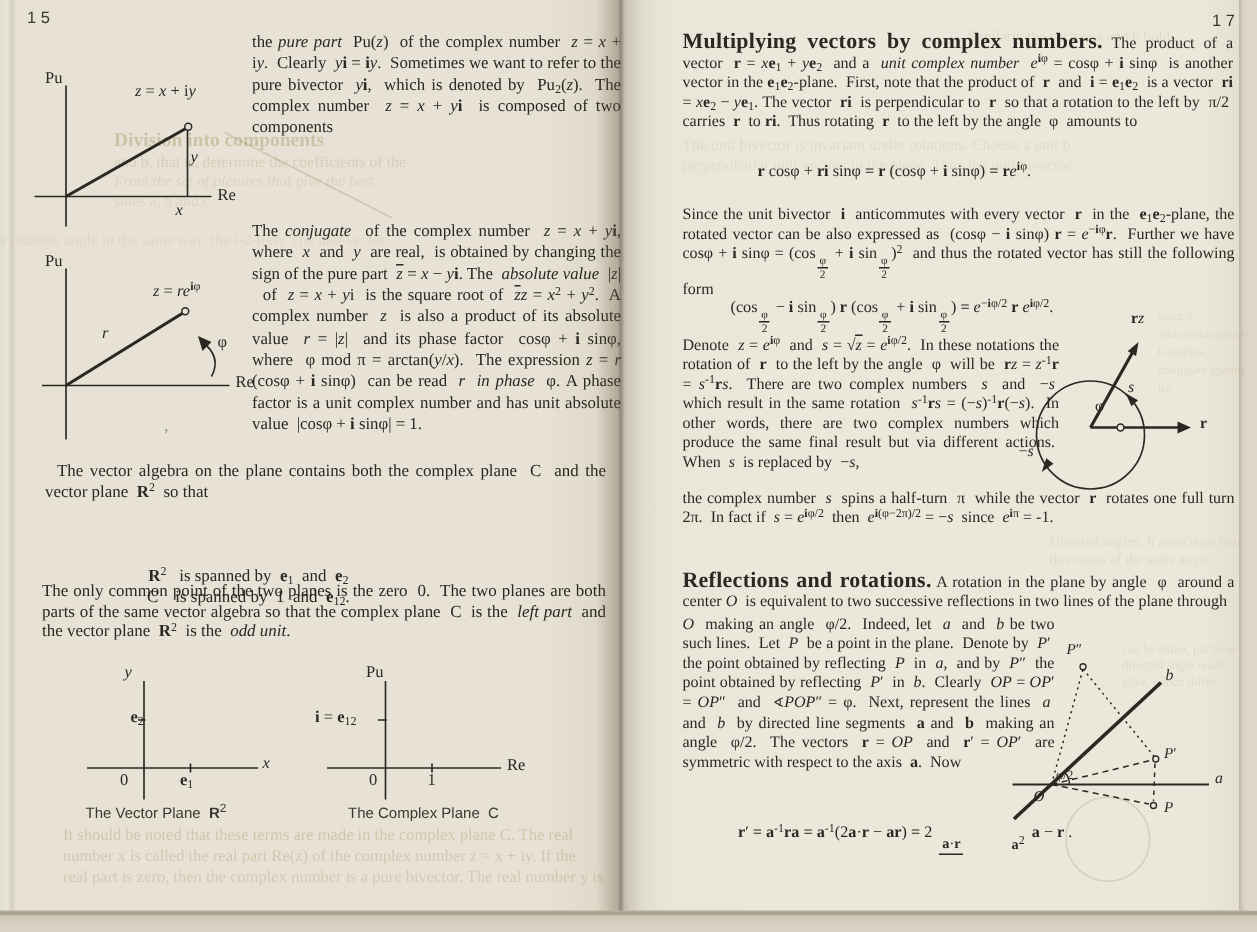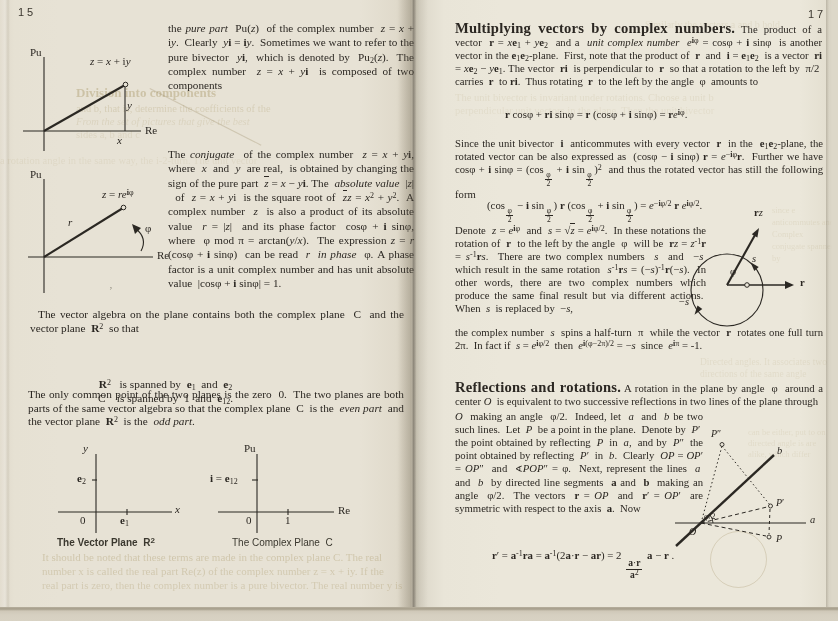--- a/index.html
+++ b/index.html
@@ -27,38 +27,38 @@
   .lwide{font-size:11.3px;line-height:13.7px;}
   .rbody{font-size:10.7px;line-height:12.95px;}
   .pagenum{position:absolute;font-family:"Liberation Sans",sans-serif;font-size:11px;letter-spacing:3px;color:#3a362e;}
   h2.inlh{display:inline;font-size:14.6px;font-weight:bold;letter-spacing:.2px;}
   .eq{position:absolute;font-size:10.8px;white-space:nowrap;}
   sup,sub{font-size:8px;line-height:0;}
   sup{vertical-align:3.5px;} sub{vertical-align:-2px;}
   .ovl{display:inline-block;line-height:1;border-top:1px solid #2b2722;padding-top:1px;}
   .stk{display:inline-flex;flex-direction:column;align-items:center;font-size:7.6px;line-height:1.05;vertical-align:-4px;margin:0 1px;}
   .stk .fn{border-bottom:.8px solid #2b2722;padding:0 1.5px;}
-  .sfrac{display:inline-flex;flex-direction:column;align-items:center;font-size:9.5px;line-height:1.15;vertical-align:-7px;margin:0 2px;}
+  .sfrac{display:inline-flex;flex-direction:row;align-items:center;font-size:9.5px;line-height:1.15;vertical-align:-7px;margin:0 2px;gap:32px;}
   .sfrac .fn{border-bottom:.9px solid #2b2722;padding:0 2px;}
   .ang{font-family:"DejaVu Sans",sans-serif;font-size:9px;}
 
   
   .fig{position:absolute;}
   .fig svg{position:absolute;left:0;top:0;}
   .flabel{position:absolute;font-size:11px;white-space:nowrap;color:#2b2722;}
   .caption{position:absolute;font-family:"Liberation Sans",sans-serif;font-size:10px;color:#3b382f;white-space:nowrap;}
   #fig-cart{left:20px;top:44px;width:150px;height:112px;}
   .f1-pu{left:10px;top:2px;} .f1-z{left:70px;top:11px;} .f1-y{left:107px;top:55px;}
   .f1-re{left:125px;top:80px;} .f1-x{left:97px;top:90px;}
   #fig-polar{left:20px;top:166px;width:162px;height:130px;}
   .f2-pu{left:10px;top:2px;} .f2-z{left:82px;top:22px;} .f2-r{left:48px;top:50px;}
   .f2-phi{left:125px;top:56px;} .f2-re{left:137px;top:83px;}
   #fig-vplane{left:48px;top:441px;width:152px;height:112px;}
-  .f3-y{left:35px;top:1px;} .f3-e2{left:29px;top:31px;} .f3-zero{left:32px;top:73px;}
-  .f3-e1{left:72px;top:73px;} .f3-x{left:127px;top:62px;} .f3-cap{left:9px;top:96px;font-weight:bold;}
+  .f3-y{left:35px;top:1px;} .f3-e2{left:39px;top:31px;} .f3-zero{left:32px;top:73px;}
+  .f3-e1{left:72px;top:73px;} .f3-x{left:127px;top:62px;} .f3-cap{left:9px;top:96px;}
   #fig-cplane{left:208px;top:441px;width:154px;height:112px;}
   .f4-pu{left:36px;top:1px;} .f4-ie12{left:2px;top:31px;} .f4-zero{left:38px;top:73px;}
   .f4-one{left:77px;top:73px;} .f4-re{left:130px;top:63px;} .f4-cap{left:24px;top:96px;}
   #fig-rot{left:660px;top:200px;width:178px;height:132px;}
   .f5-rz{left:94px;top:7px;font-size:10.5px;} .f5-s{left:92px;top:53px;font-size:10.5px;}
   .f5-phi{left:70px;top:66px;font-size:10.5px;} .f5-r{left:140px;top:77px;font-size:10.5px;}
   .f5-ms{left:19px;top:96px;font-size:10.5px;}
   #fig-refl{left:660px;top:425px;width:178px;height:125px;}
   .f6-ppp{left:51px;top:3px;font-size:10px;} .f6-b{left:117px;top:20px;font-size:10.5px;}
   .f6-pp{left:116px;top:72px;font-size:10px;} .f6-a{left:150px;top:89px;font-size:10.5px;}
@@ -132,21 +132,21 @@
   <div class="ghost" id="g-r5">can be either, put to on directed angle is are alike, which differ</div>
   <div id="g-circ"></div>
 
   <div class="pagenum" style="left:18px;top:6px;">15</div>
   <div class="pagenum" style="left:808px;top:8px;">17</div>
 
   <div class="tb lcol" id="lp-p1">the <i>pure part</i>&nbsp; Pu(<i>z</i>)&nbsp; of the complex number&nbsp; <i>z</i> = <i>x</i> + i<i>y</i>.&nbsp; Clearly&nbsp; <i>y</i><b>i</b> = <b>i</b><i>y</i>.&nbsp; Sometimes we want to refer to the pure bivector&nbsp; <i>y</i><b>i</b>,&nbsp; which is denoted by&nbsp; Pu<sub>2</sub>(<i>z</i>).&nbsp; The complex number&nbsp; <i>z</i> = <i>x</i> + <i>y</i><b>i</b>&nbsp; is composed of two components</div>
   <div class="tb lcol" id="lp-p3">The <i>conjugate</i>&nbsp; of the complex number&nbsp; <i>z</i> = <i>x</i> + <i>y</i><b>i</b>, where&nbsp; <i>x</i>&nbsp; and&nbsp; <i>y</i>&nbsp; are real,&nbsp; is obtained by changing the sign of the pure part&nbsp; <span class="ovl"><i>z</i></span> = <i>x</i> − <i>y</i><b>i</b>. The&nbsp; <i>absolute value</i>&nbsp; |<i>z</i>|&nbsp; of&nbsp; <i>z</i> = <i>x</i> + <i>y</i>i&nbsp; is the square root of&nbsp; <span class="ovl"><i>z</i></span><i>z</i> = <i>x</i><sup>2</sup> + <i>y</i><sup>2</sup>.&nbsp; A complex number&nbsp; <i>z</i>&nbsp; is also a product of its absolute value&nbsp; <i>r</i> = |<i>z</i>|&nbsp; and its phase factor&nbsp; cosφ + <b>i</b> sinφ, where&nbsp; φ mod π = arctan(<i>y</i>/<i>x</i>).&nbsp; The expression <i>z</i> = <i>r</i> (cosφ + <b>i</b> sinφ)&nbsp; can be read&nbsp; <i>r</i>&nbsp; <i>in phase</i>&nbsp; φ. A phase factor is a unit complex number and has unit absolute value&nbsp; |cosφ + <b>i</b> sinφ| = 1.</div>
   <div class="tb lwide" id="lp-p4">The vector algebra on the plane contains both the complex plane&nbsp; C&nbsp; and the vector plane&nbsp; <b>R</b><sup>2</sup>&nbsp; so that</div>
   <div class="tb" id="lp-span"><b>R</b><sup>2</sup>&nbsp;&nbsp; is spanned by&nbsp; <b>e</b><sub>1</sub>&nbsp; and&nbsp; <b>e</b><sub>2</sub><br>C&nbsp;&nbsp;&nbsp;&nbsp;is spanned by&nbsp; 1&nbsp; and&nbsp; <b>e</b><sub>12</sub>.</div>
-  <div class="tb lwide" id="lp-p6">The only common point of the two planes is the zero&nbsp; 0.&nbsp; The two planes are both parts of the same vector algebra so that the complex plane&nbsp; C&nbsp; is the&nbsp; <i>even part</i>&nbsp; and the vector plane&nbsp; <b>R</b><sup>2</sup>&nbsp; is the&nbsp; <i>odd part</i>.</div>
+  <div class="tb lwide" id="lp-p6">The only common point of the two planes is the zero&nbsp; 0.&nbsp; The two planes are both parts of the same vector algebra so that the complex plane&nbsp; C&nbsp; is the&nbsp; <i>left part</i>&nbsp; and the vector plane&nbsp; <b>R</b><sup>2</sup>&nbsp; is the&nbsp; <i>odd unit</i>.</div>
 
   <div class="fig" id="fig-cart">
     <svg width="150" height="112" viewBox="0 0 150 112">
       <g stroke="#2b2823" stroke-width="1.1" fill="none">
         <path d="M24,13 V107"></path>
         <path d="M3,87 H121"></path>
         <path d="M105,43 V87"></path>
         <path d="M24,87 L105,41" stroke-width="2.1"></path>
       </g>
       <circle cx="105.5" cy="40.5" r="2.3" fill="#e7e2d5" stroke="#2b2823" stroke-width="1"></circle>

